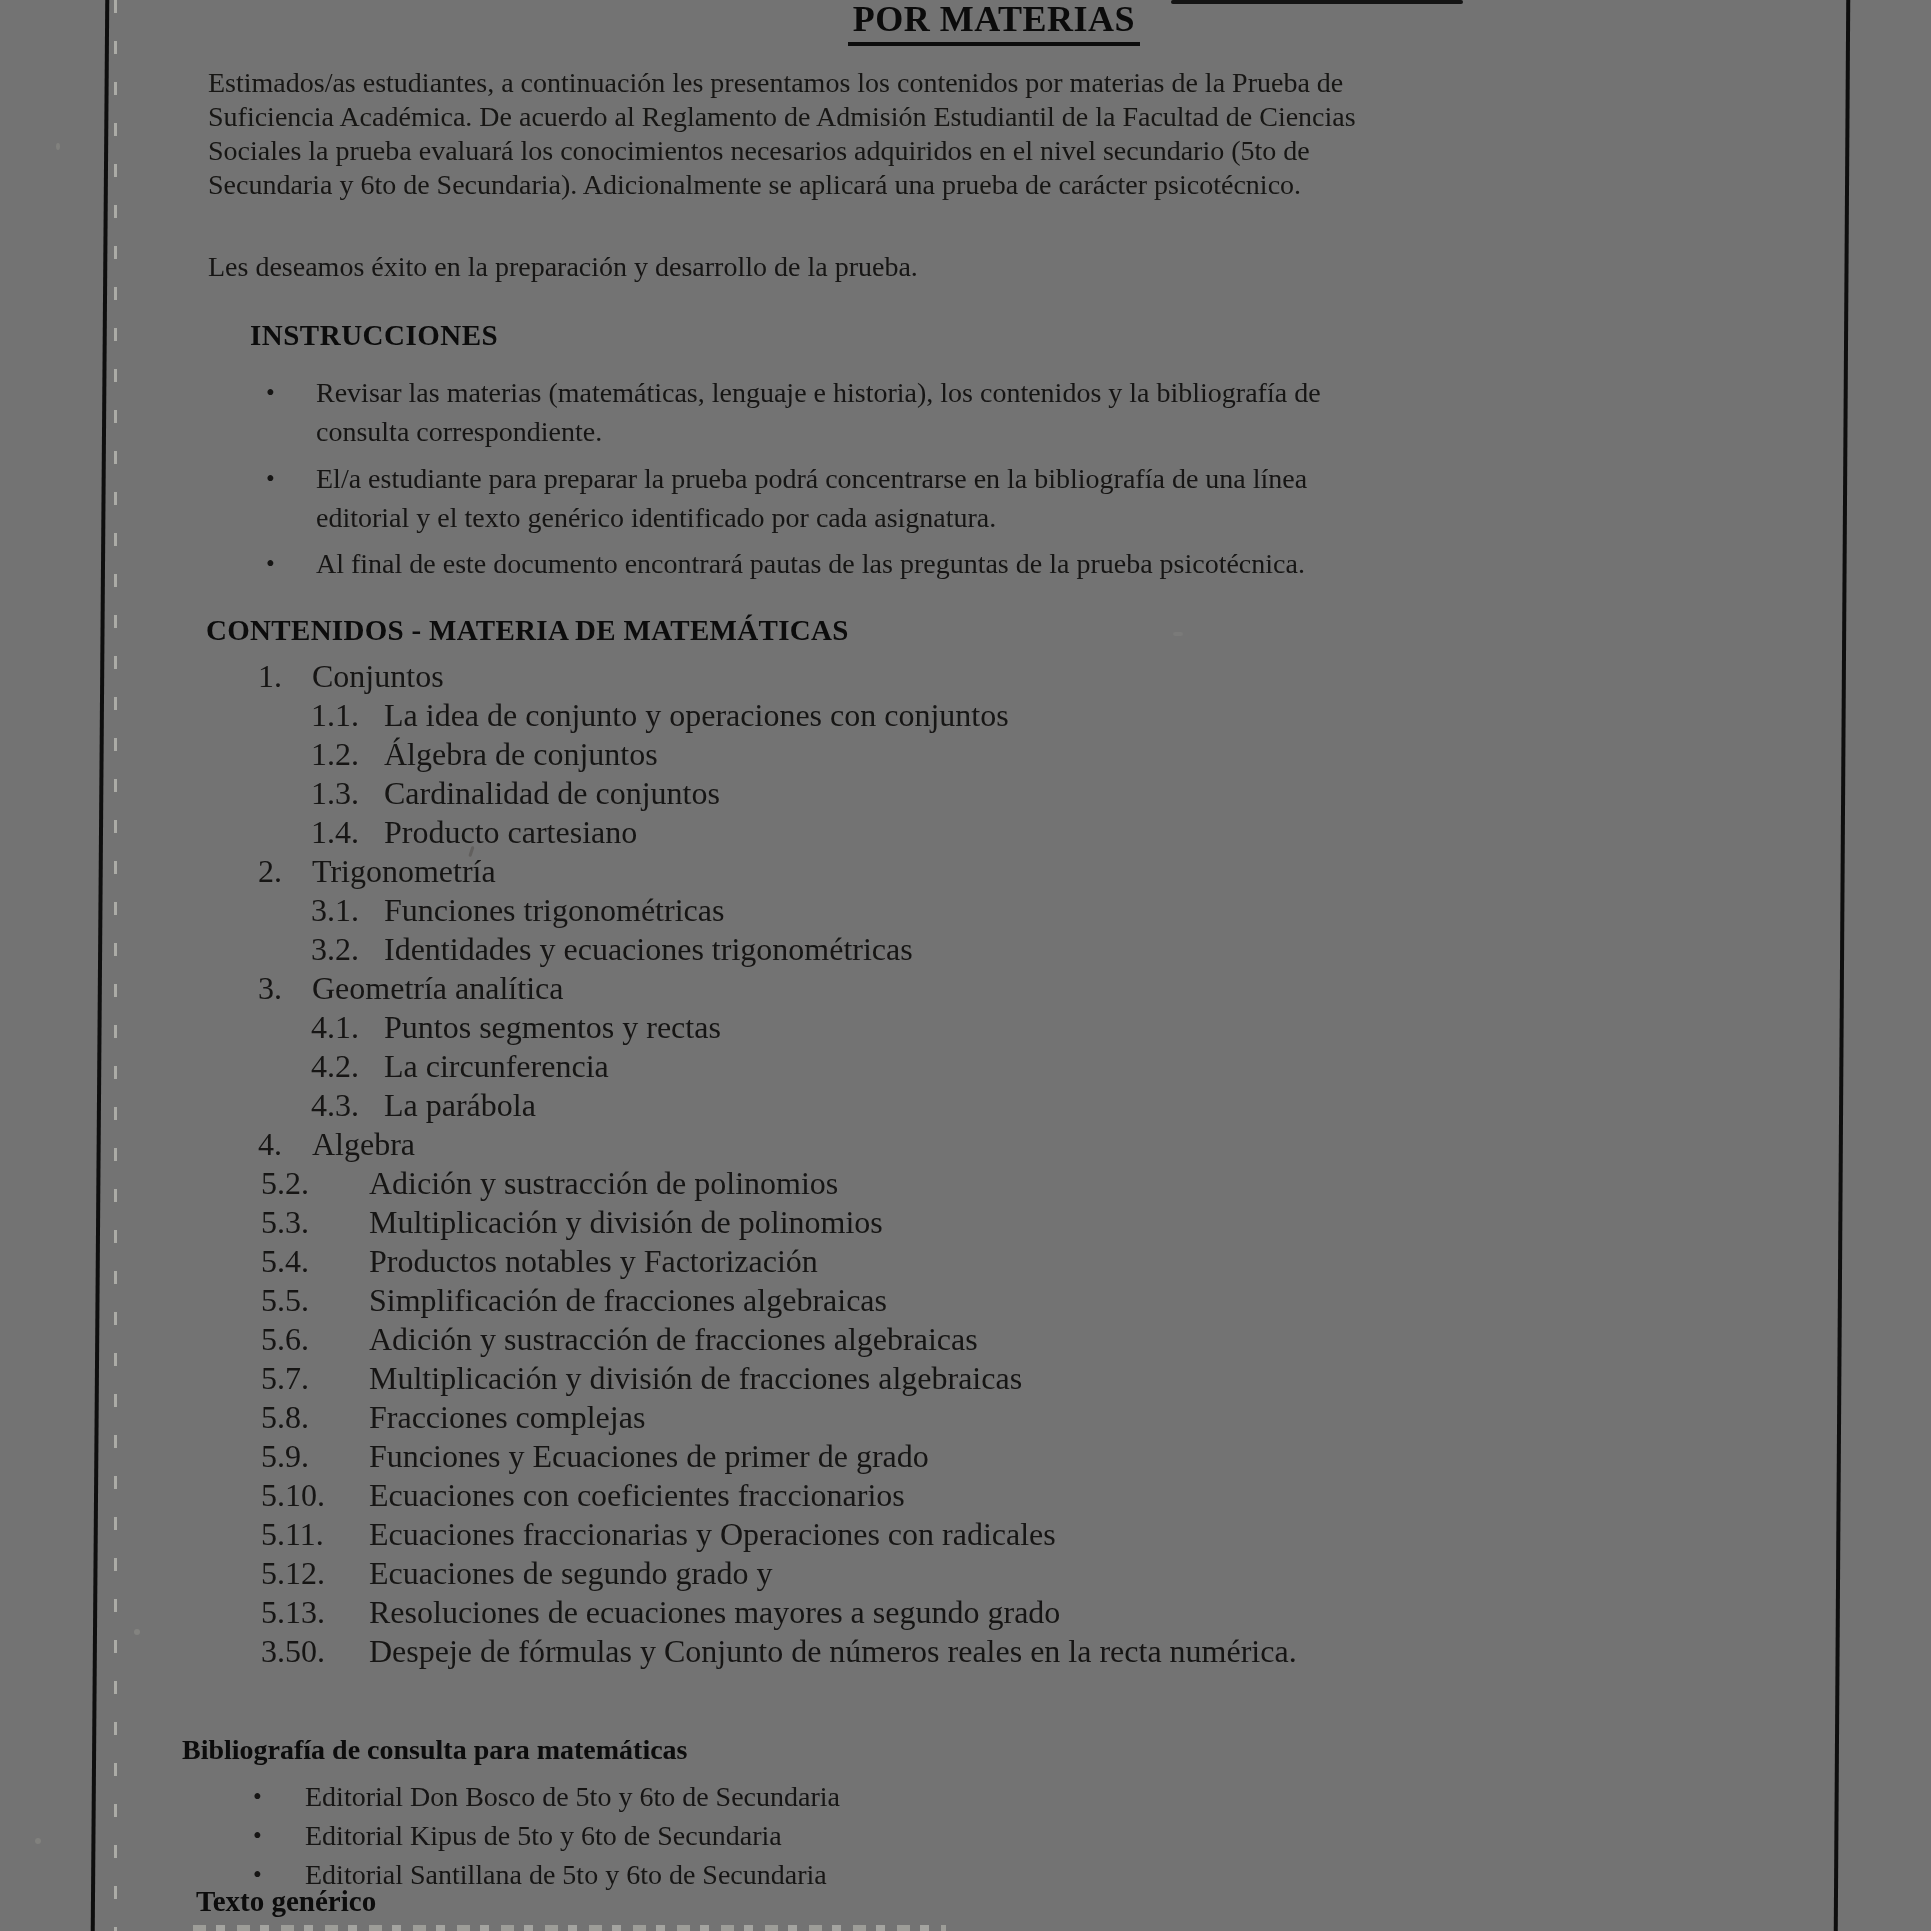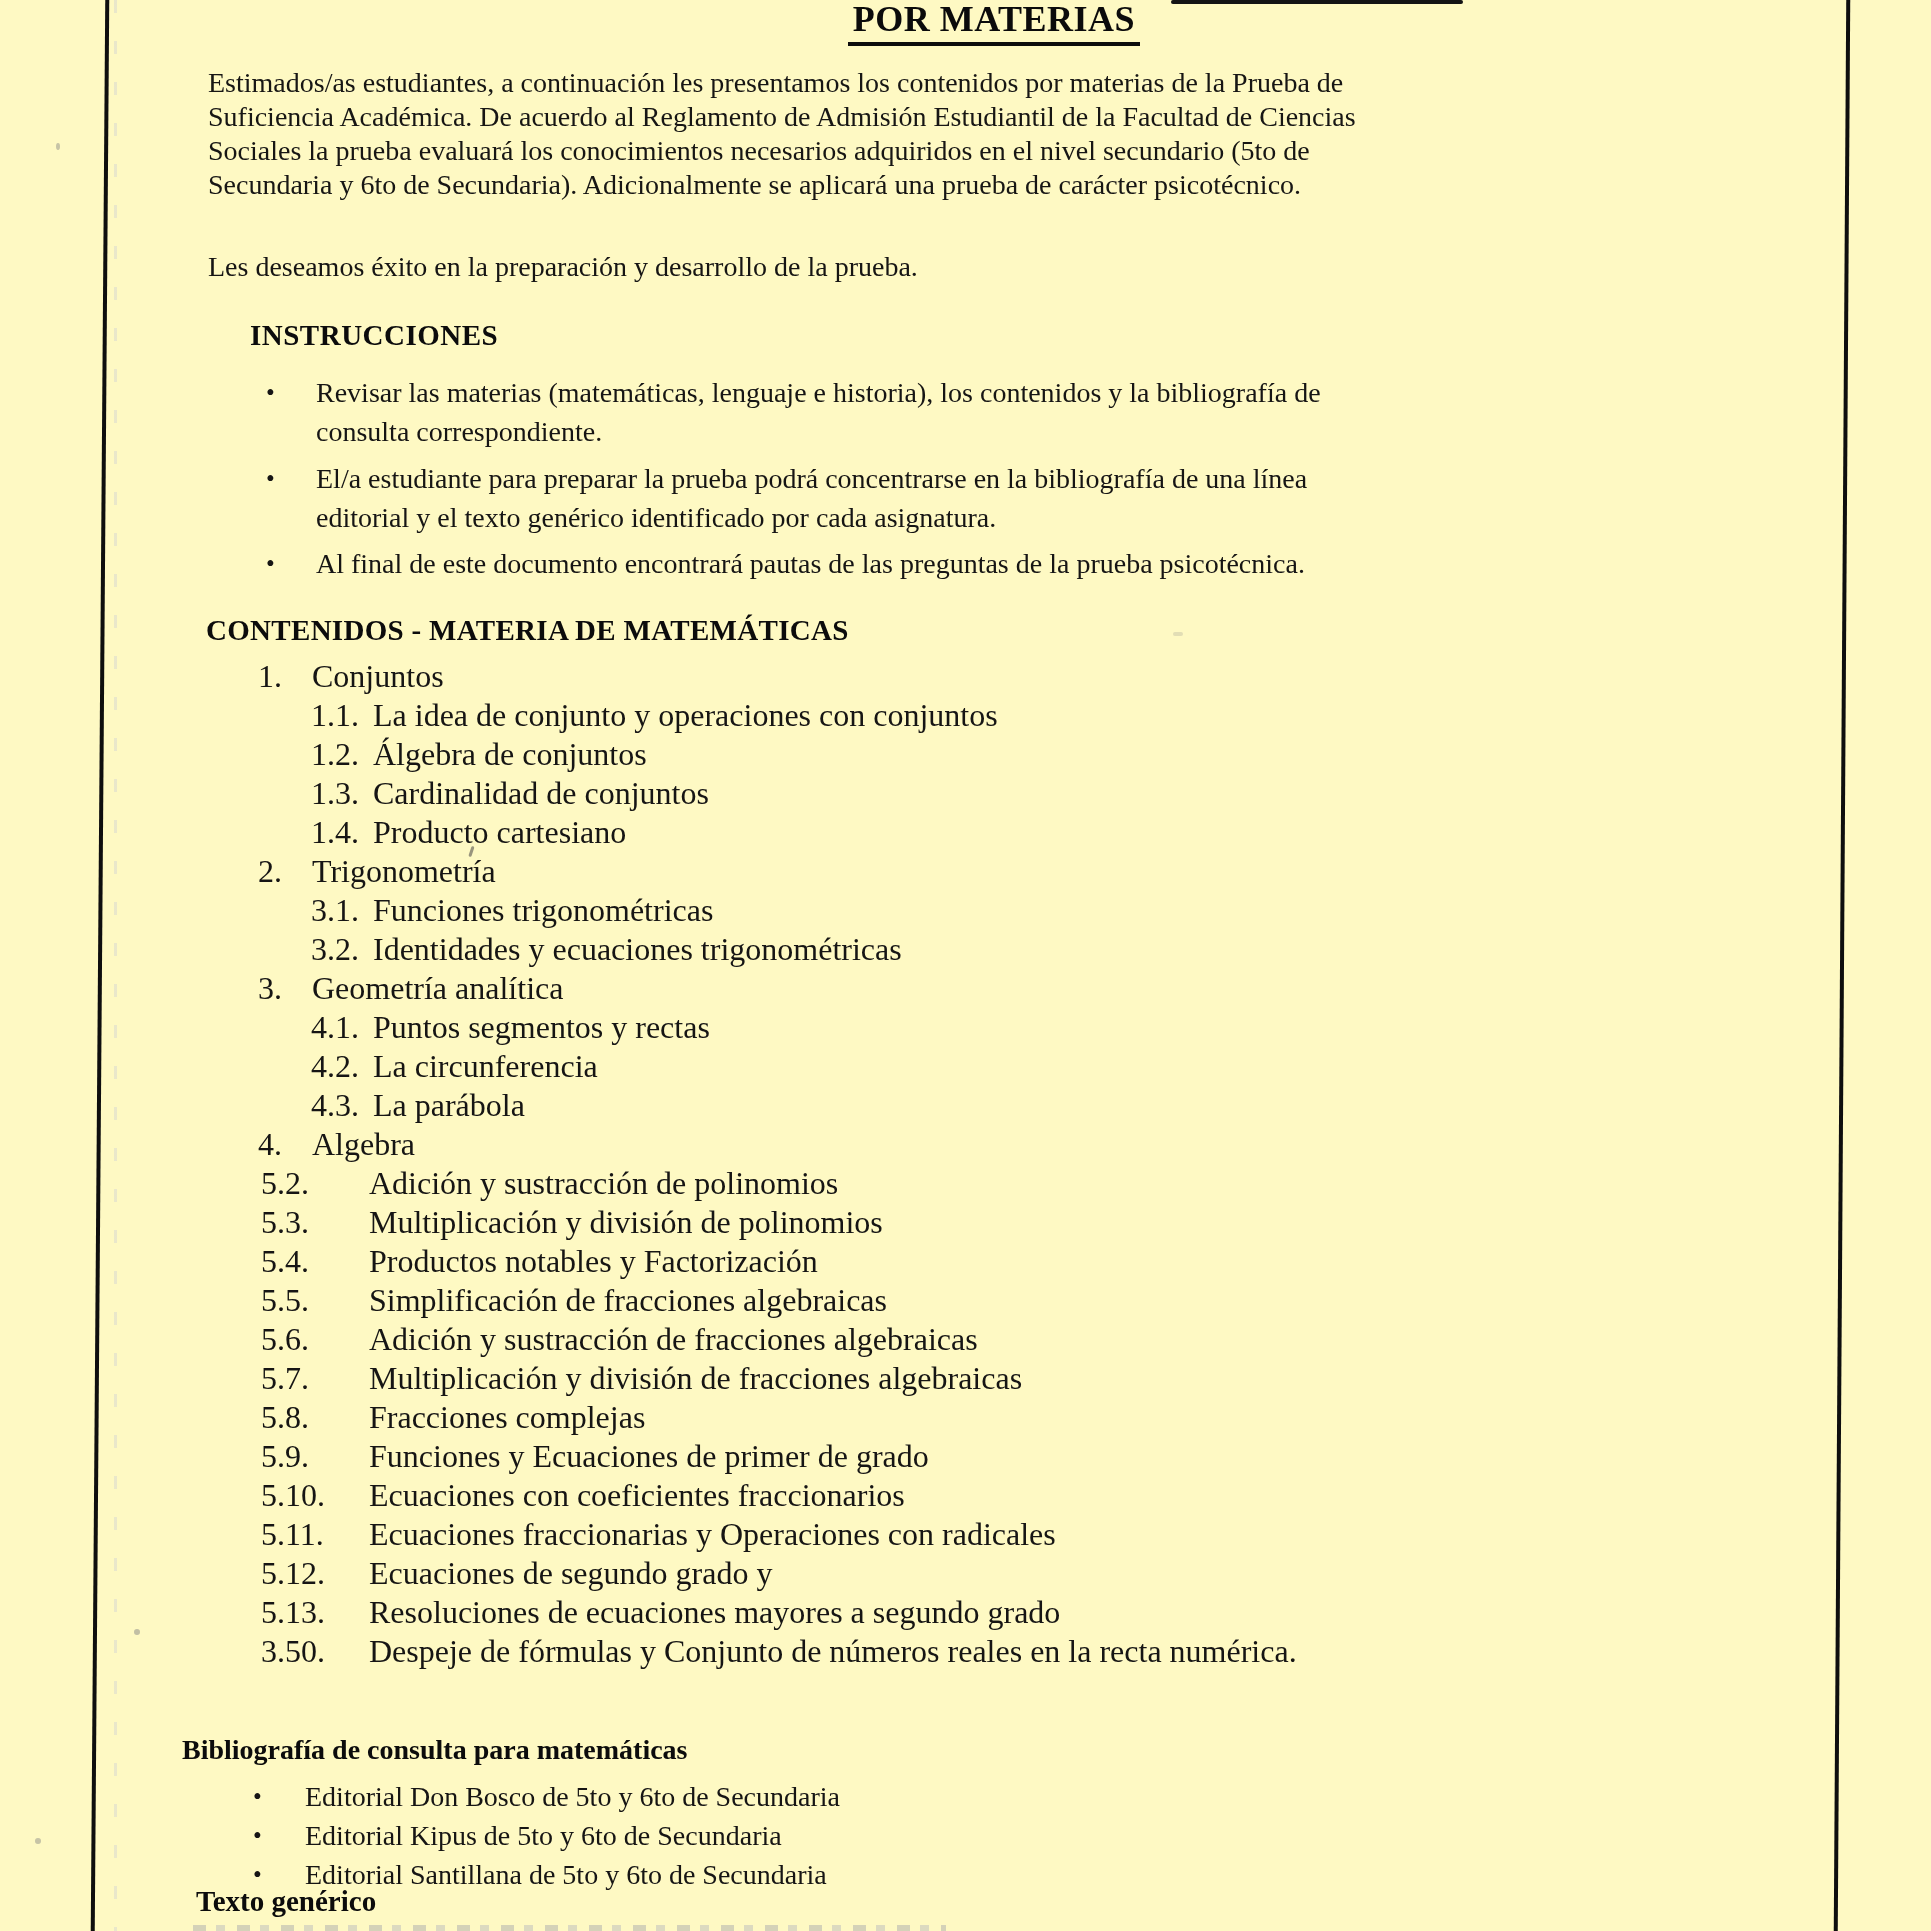--- a/index.html
+++ b/index.html
@@ -1,19 +1,19 @@
 <!DOCTYPE html>
 <html><head>
 <meta charset="utf-8">
 <style>
   html,body{margin:0;padding:0;background:#e8e8e6;}
   .page{
     position:relative;
     width:1931px;height:1931px;
-    background:#fef9c3;
+    background:#737373;
     overflow:hidden;
     font-family:"Liberation Serif","DejaVu Serif",serif;
     color:#161514;
   }
   
   .vline{position:absolute;top:-5.8px;height:1943px;width:3.9px;background:#0e0e0e;}
   .vline.left{left:98px;transform:rotate(0.43deg);}
   .vline.right{left:1840px;transform:rotate(0.37deg);}
   .topline{position:absolute;top:0;left:1171px;width:292px;height:3.9px;background:#141414;border-radius:1.9px;}
   .dotcol{position:absolute;top:0;left:114px;width:2.9px;height:1931px;
@@ -37,21 +37,21 @@
   .instr{position:absolute;left:208px;top:373px;width:1506px;font-size:28px;}
   .irow{display:flex;line-height:39px;}
   .irow.newitem{margin-top:7.7px;}
   .ibullet{flex:0 0 50px;margin-left:58px;font-size:25px;}
   
   .outline{position:absolute;left:208px;top:657px;width:1545px;font-size:32px;}
   .orow{line-height:39px;white-space:nowrap;}
   .orow.lv1{margin-left:50px;}
   .orow.lv1 .num{display:inline-block;width:54px;}
   .orow.lv2{margin-left:103px;}
-  .orow.lv2 .num{margin-right:14px;}
+  .orow.lv2 .num{margin-right:25px;}
   .orow.lv3{margin-left:53px;}
   .orow.lv3 .num{display:inline-block;width:108px;}
   
   .bib{position:absolute;left:208px;top:1777px;width:1448px;font-size:28px;}
   .brow{display:flex;line-height:39px;}
   .bbullet{flex:0 0 52px;margin-left:45px;font-size:25px;}
   
   .speck{position:absolute;background:#8f8f8a;border-radius:50%;}
   .sp1{left:56px;top:143px;width:3.9px;height:6.8px;opacity:.5;}
   .sp2{left:470px;top:846px;width:2.9px;height:10.6px;opacity:.6;transform:rotate(18deg);border-radius:1.9px;background:#55524e;}

